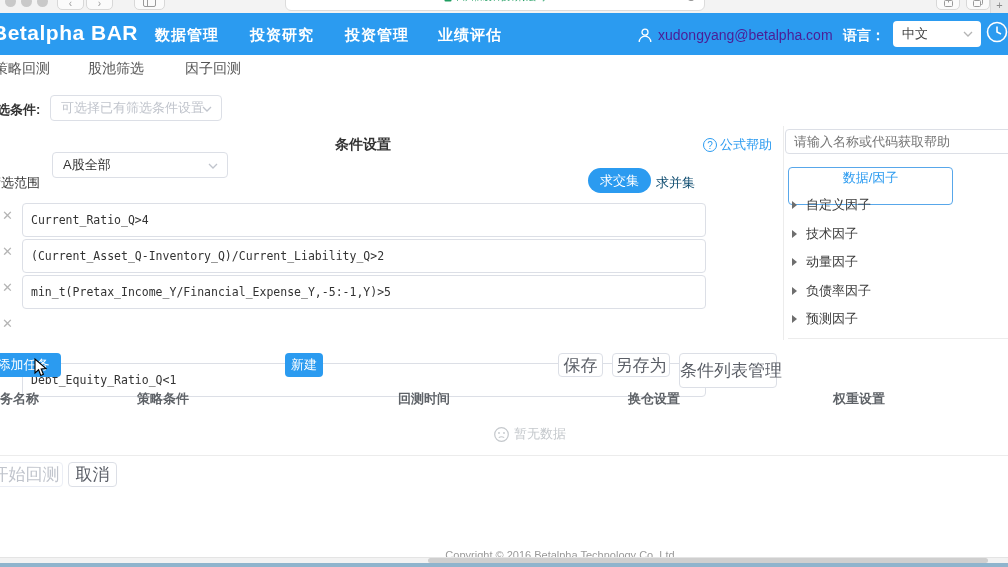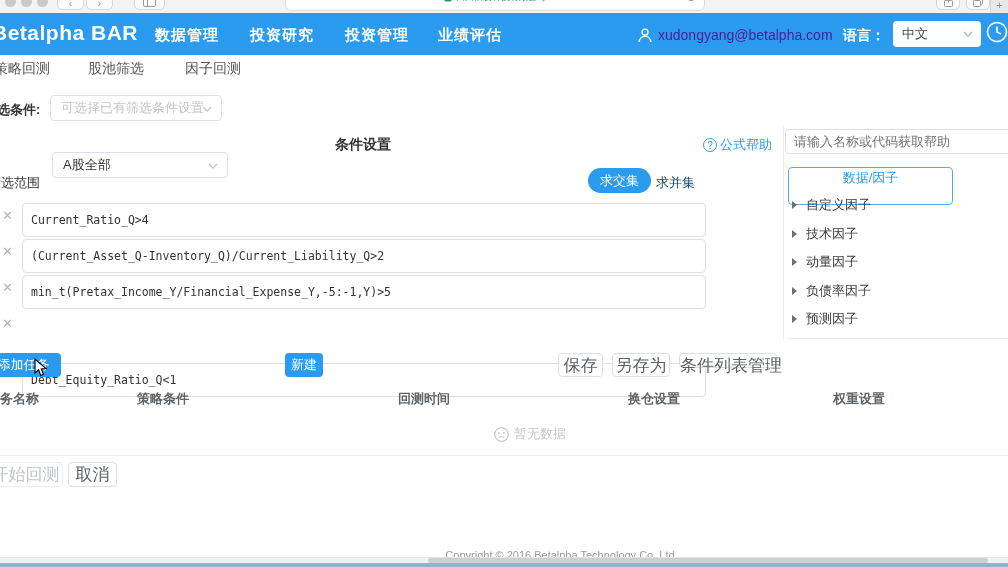--- a/index.html
+++ b/index.html
@@ -220,21 +220,21 @@
   <div class="abs cond-row-x" style="top:280px;">✕</div>
   <input class="abs cond-input" style="top: 275px;" value="min_t(Pretax_Income_Y/Financial_Expense_Y,-5:-1,Y)&gt;5">
 
   <div class="abs cond-row-x" style="top:316px;">✕</div>
   <input class="abs cond-input" style="top: 323px; margin-top: 40px;" value="Debt_Equity_Ratio_Q&lt;1">
 
   <button class="abs btn-blue" style="left:-14px; top:353px; width:75px; height:24px;">添加任务</button>
   <button class="abs btn-blue" style="left:285px; top:353px; width:38px; height:24px;">新建</button>
   <button class="abs btn-white" style="left:558px; top:353px; width:45px; height:24px;">保存</button>
   <button class="abs btn-white" style="left:612px; top:353px; width:58px; height:24px;">另存为</button>
-  <button class="abs btn-white" style="left:679px; top:353px; width:98px; height:15px;">条件列表管理</button>
+  <button class="abs btn-white" style="left:679px; top:353px; width:98px; height:35px;">条件列表管理</button>
 
   <svg class="abs cursor-icon" width="14" height="19" viewBox="0 0 14 19">
     <path d="M1 1 L1 15 L4.6 11.8 L6.8 17.4 L9.4 16.3 L7.2 10.9 L12 10.6 Z" fill="#fff" stroke="#000" stroke-width="1.1"></path>
   </svg>
 
   <div class="abs th" style="left:-13px;">任务名称</div>
   <div class="abs th" style="left:137px;">策略条件</div>
   <div class="abs th" style="left:398px;">回测时间</div>
   <div class="abs th" style="left:628px;">换仓设置</div>
   <div class="abs th" style="left:833px;">权重设置</div>

